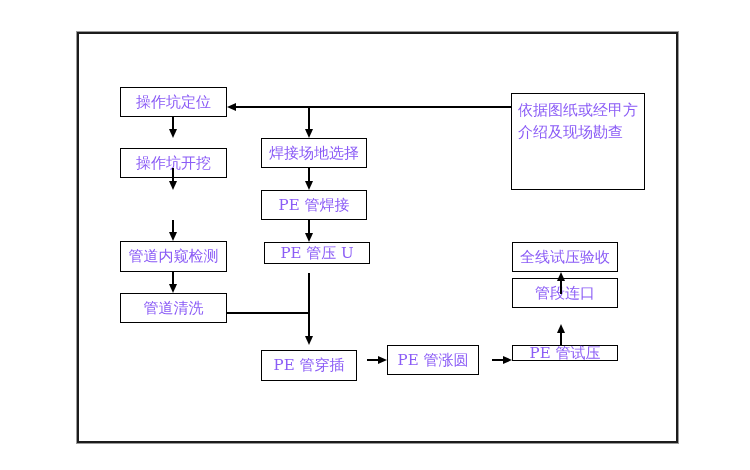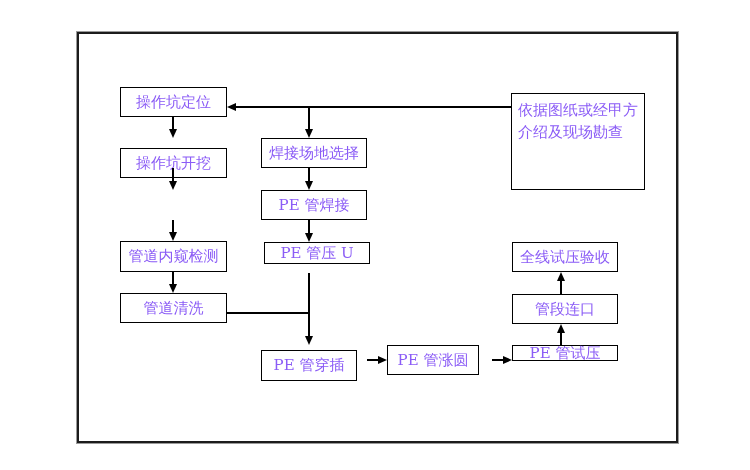--- a/index.html
+++ b/index.html
@@ -37,21 +37,21 @@
   .n-pit-exc   { left:120px; top:148px; width:107px; height:30px; }
   .n-duankou   { left:120px; top:190px; width:107px; height:30px; }
   .n-neikui    { left:120px; top:241px; width:107px; height:31px; }
   .n-qingxi    { left:120px; top:293px; width:107px; height:30px;text-align:center; }
   .n-site      { left:261px; top:138px; width:106px; height:30px; }
   .n-pe-weld   { left:261px; top:190px; width:106px; height:30px; }
   .n-pe-u      { left:244px; top:242px; width:106px; height:22px;margin-left:20px; }
   .n-chuancha  { left:261px; top:350px; width:96px; height:31px; }
   .n-zhangyuan { left:387px; top:345px; width:92px; height:30px; }
   .n-shiya     { left:512px; top:345px; width:106px; height:16px; }
-  .n-liankou   { left:512px; top:294px; width:106px; height:30px; }
+  .n-liankou   { left:512px; top:278px; width:106px; height:30px; }
   .n-quanxian  { left:512px; top:242px; width:106px; height:30px; }
   .n-survey {
     left:511px; top:93px; width:134px; height:97px;
     flex-direction: column;
     align-items: flex-start;
     justify-content: flex-start;
     padding: 5px 0 0 6px;
     line-height: 22px;
   }
   

